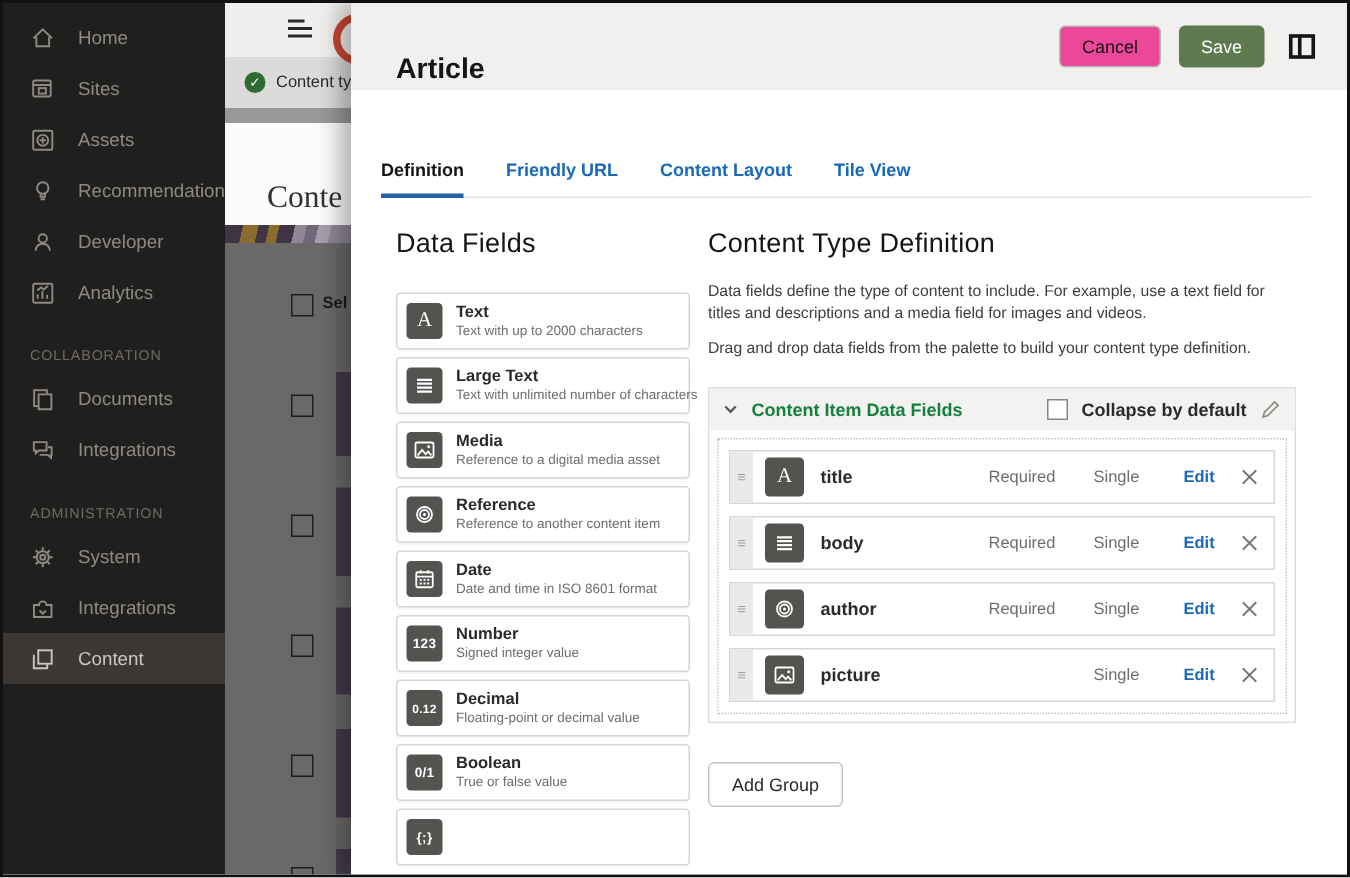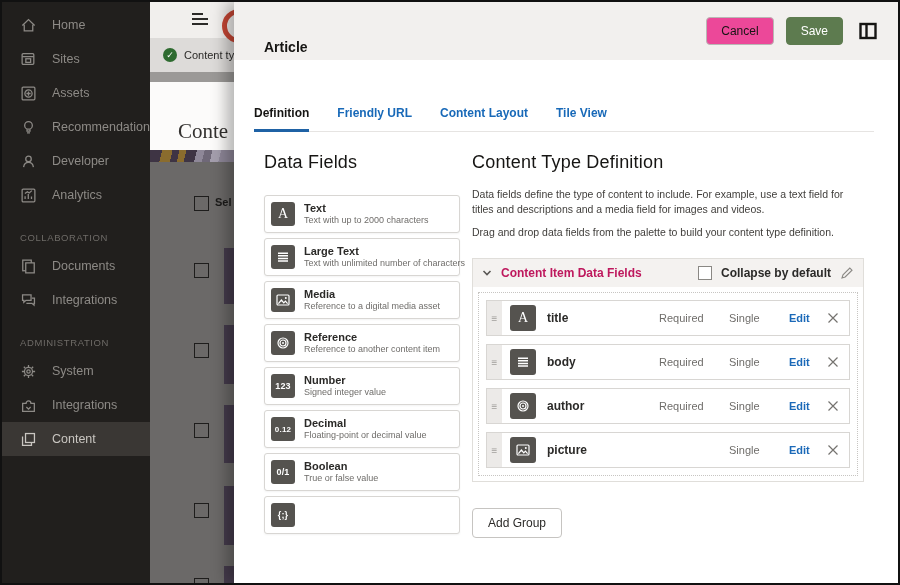--- a/index.html
+++ b/index.html
@@ -33,21 +33,21 @@
     #8a6c2e 34% 42%,#3e3444 42% 54%,#8e8798 54% 63%,#6f6878 63% 72%,#a49ead 72% 82%,#8e8798 82% 100%);}
   .scrim{position:relative;height:431px;background:#6b6968;}
   .dim-checkbox{position:absolute;left:44px;width:13px;height:13px;border:1.6px solid #1e1d1c;background:transparent;cursor:pointer;}
   .sel-label{position:absolute;left:65px;top:34px;font-size:11px;font-weight:bold;color:#1b1a19;white-space:nowrap;}
   .tile-bar{position:absolute;left:74px;width:10px;background:#453b4c;}
 
   
   .panel{position:absolute;left:232px;top:0;right:0;bottom:0;background:#fff;z-index:3;
     box-shadow:-8px 0 14px rgba(0,0,0,.28);}
   .panel-header{height:58px;background:#f2f0ee;display:flex;align-items:center;padding:0 20px 0 30px;}
-  .panel-title{font-size:14px;font-weight:bold;color:#161513;margin-right:auto;margin-top:32px;}
+  .panel-title{font-size:19px;font-weight:bold;color:#161513;margin-right:auto;margin-top:32px;}
   .btn{height:28px;padding:0 14px;border-radius:4px;font-size:12px;font-family:inherit;cursor:pointer;}
   .btn-cancel{background:#ec4899;border:1px solid #b9b7b4;color:#161513;margin-right:12px;}
   .btn-save{background:#5d7b4f;border:1px solid #5d7b4f;color:#fff;}
   .toggle-icon{margin-left:15px;cursor:pointer;display:flex;}
 
   .tabs{position:absolute;left:20px;right:24px;top:104px;display:flex;gap:28px;border-bottom:1px solid #e6e4e2;}
   .tab{font-size:12px;font-weight:bold;color:#1869b8;padding-bottom:9px;cursor:pointer;}
   .tab.active{color:#161513;border-bottom:3px solid #1f62a5;margin-bottom:-1px;}
 
   .col-heading{font-size:18px;font-weight:400;color:#161513;letter-spacing:.2px;}
@@ -63,21 +63,21 @@
   .icon-box svg{width:16px;height:16px;stroke:#fff;fill:none;stroke-width:1.2;}
   .card-text{min-width:0;}
   .card-title{font-size:11px;font-weight:bold;color:#2b2a28;line-height:13px;}
   .card-desc{font-size:9px;color:#6f6d6a;line-height:11px;white-space:nowrap;}
 
   .right-col{position:absolute;left:238px;top:150px;width:392px;}
   .desc-para{font-size:10.5px;color:#403e3b;line-height:15px;margin:14px 0 0 0;}
   .group-box{margin-top:18px;border:1px solid #e0deda;}
   .group-header{height:28px;background:#f4f2f0;display:flex;align-items:center;padding:0 9px;gap:9px;}
   .group-header svg.chev{width:10px;height:10px;stroke:#5a5855;fill:none;stroke-width:1.6;}
-  .group-title{font-size:12px;font-weight:bold;color:#be185d;margin-right:auto;}
+  .group-title{font-size:12px;font-weight:bold;color:#15803d;margin-right:auto;}
   .collapse-box{width:12px;height:12px;border:1.4px solid #8a8884;background:#fff;cursor:pointer;}
   .collapse-label{font-size:12px;font-weight:bold;color:#2b2a28;}
   .pencil{cursor:pointer;display:flex;}
   .dotted{margin:5px;border:1.5px dotted #c7c5c2;padding:7px;}
   .frow{display:flex;align-items:center;height:34px;border:1px solid #d8d6d3;background:#fff;margin-bottom:8px;}
   .frow:last-child{margin-bottom:0;}
   .drag-handle{width:15px;align-self:stretch;background:#eceae8;color:#a09e9b;font-size:10px;
     display:flex;align-items:center;justify-content:center;cursor:grab;}
   .frow .icon-box{width:26px;height:26px;flex:0 0 26px;margin-left:8px;}
   .fname{font-size:12px;font-weight:bold;color:#2b2a28;margin-left:11px;flex:1;}
@@ -300,20 +300,32 @@
                 <circle cx="8" cy="8" r="1" fill="#fff" stroke="none"></circle>
               </svg>
             </span>
           <span class="card-text">
               <span class="card-title" style="display:block">Reference</span>
               <span class="card-desc" style="display:block">Reference to another content item</span>
             </span>
         </div>
         <div class="card">
           <span class="icon-box">
+              <svg viewBox="0 0 16 16">
+                <rect x="2.5" y="3.5" width="11" height="10" rx="1"></rect>
+                <path d="M2.5 6.4h11M5.5 2.2v2.2M10.5 2.2v2.2M4.8 8.6h1.4M7.3 8.6h1.4M9.8 8.6h1.4M4.8 11h1.4M7.3 11h1.4M9.8 11h1.4"></path>
+              </svg>
+            </span>
+          <span class="card-text">
+              <span class="card-title" style="display:block">Date</span>
+              <span class="card-desc" style="display:block">Date and time in ISO 8601 format</span>
+            </span>
+        </div>
+        <div class="card">
+          <span class="icon-box">
               <span class="glyph-sm">123</span>
             </span>
           <span class="card-text">
               <span class="card-title" style="display:block">Number</span>
               <span class="card-desc" style="display:block">Signed integer value</span>
             </span>
         </div>
         <div class="card">
           <span class="icon-box">
               <span class="glyph-sm" style="font-size:8px">0.12</span>

